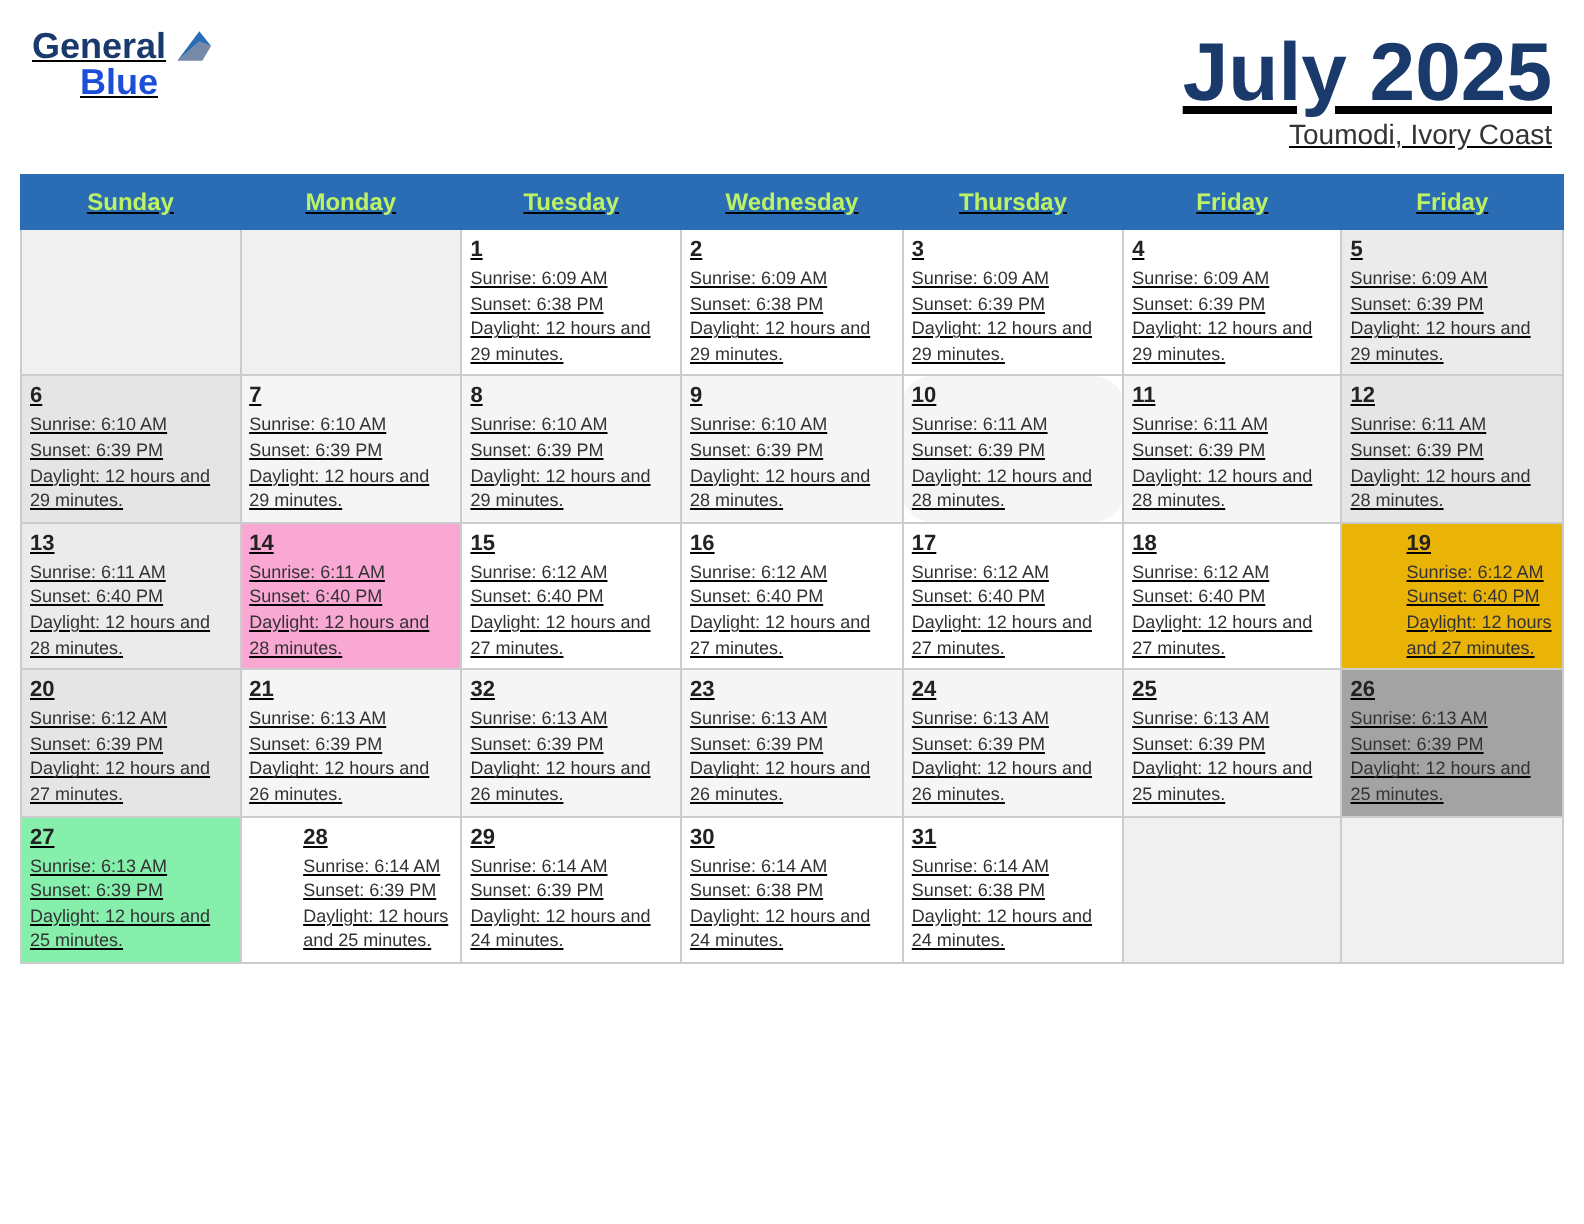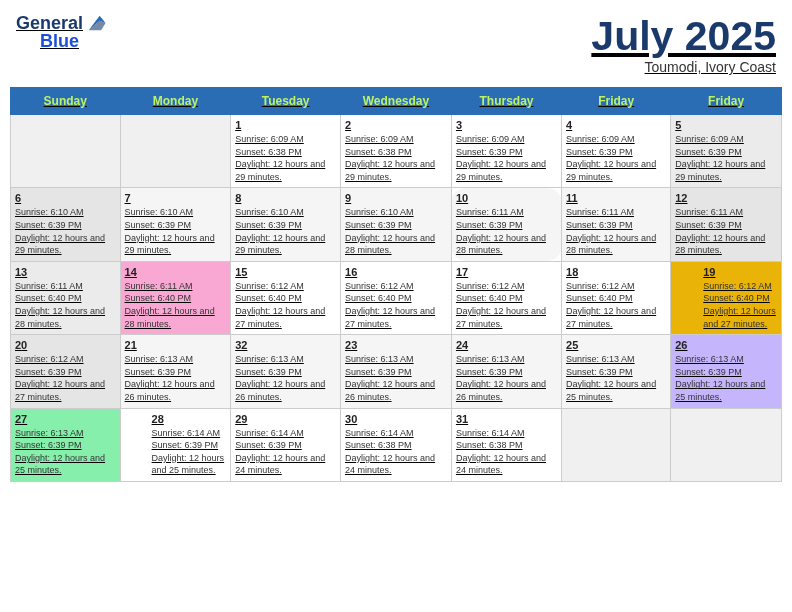--- a/index.html
+++ b/index.html
@@ -239,21 +239,21 @@
             <div class="day-info">Sunrise: 6:13 AM<br>Sunset: 6:39 PM<br>Daylight: 12 hours and 26 minutes.</div>
           </td>
           <td style="background: rgb(245, 245, 245);">
             <span class="day-num">24</span>
             <div class="day-info">Sunrise: 6:13 AM<br>Sunset: 6:39 PM<br>Daylight: 12 hours and 26 minutes.</div>
           </td>
           <td style="background: rgb(245, 245, 245);">
             <span class="day-num">25</span>
             <div class="day-info">Sunrise: 6:13 AM<br>Sunset: 6:39 PM<br>Daylight: 12 hours and 25 minutes.</div>
           </td>
-          <td style="background: #c4b5fd;">
+          <td style="background: #a3a3a3;">
             <span class="day-num">26</span>
             <div class="day-info">Sunrise: 6:13 AM<br>Sunset: 6:39 PM<br>Daylight: 12 hours and 25 minutes.</div>
           </td>
         </tr>
         <tr>
           <td style="background: #86efac;">
             <span class="day-num">27</span>
             <div class="day-info">Sunrise: 6:13 AM<br>Sunset: 6:39 PM<br>Daylight: 12 hours and 25 minutes.</div>
           </td>
           <td style="background: rgb(255, 255, 255); padding-left: 31px;">

